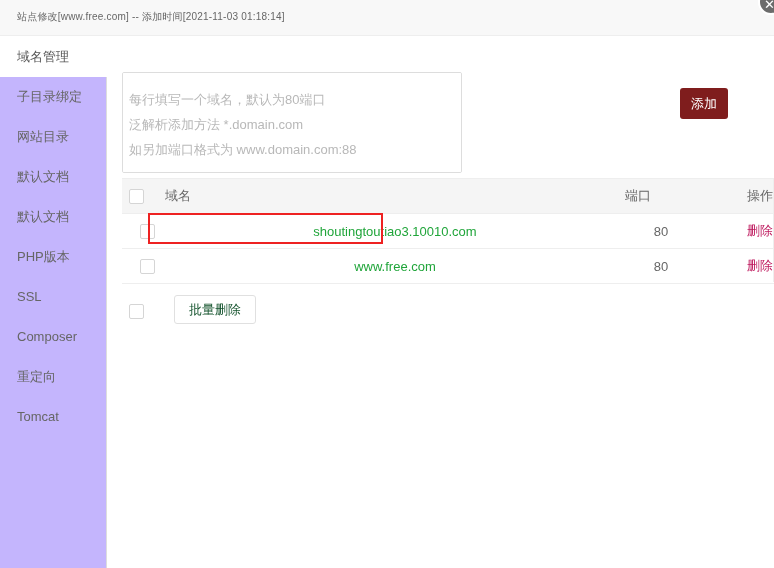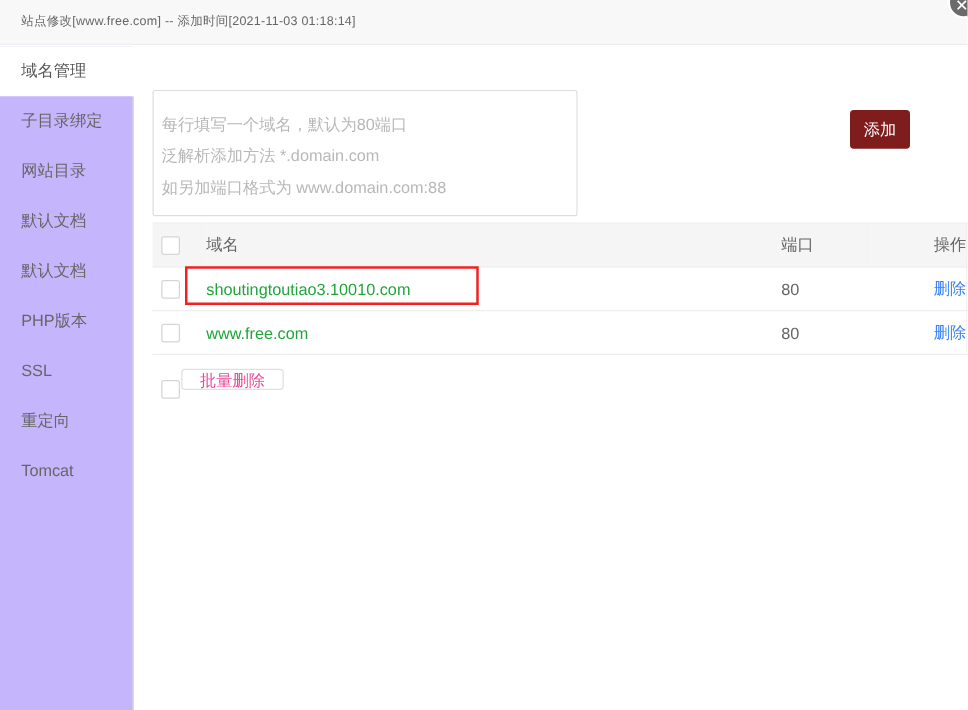--- a/index.html
+++ b/index.html
@@ -157,21 +157,21 @@
     border-bottom: 1px solid #eeeeee;
     text-align: left;
     padding: 0;
   }
   .tbl td {
     height: 34px;
     border-bottom: 1px solid #eeeeee;
     font-size: 13px;
     color: #666666;
     padding: 0;
-    text-align: left;
+    text-align: center;
   }
   .col-chk  { width: 36px; padding-left: 7px !important; }
   .col-dom  { width: 460px; }
   .col-port { width: 72px; }
   .col-act  { width: 76px; text-align: right !important; padding-right: 12px !important; }
 
   .chk {
     display: inline-block;
     width: 15px;
     height: 15px;
@@ -181,21 +181,21 @@
     vertical-align: middle;
     cursor: pointer;
     box-sizing: border-box;
   }
   .domain-link {
     color: #20a53a;
     text-decoration: none;
     cursor: pointer;
   }
   .del-link {
-    color: #3b82f6;
+    color: #be185d;
     text-decoration: none;
     cursor: pointer;
   }
 
   .table-right-edge {
     position: absolute;
     left: 665px;
     top: 141px;
     width: 1px;
     height: 104px;
@@ -210,26 +210,26 @@
     width: 652px;
     height: 40px;
   }
   .bulk-chk {
     position: absolute;
     left: 7px;
     top: 12px;
   }
   .bulk-btn {
     position: absolute;
-    left: 23px;
+    left: 52px;
     top: 3px;
-    height: 17px;
+    height: 29px;
     padding: 0 14px;
     background: #ffffff;
-    color: #ec4899;
+    color: #14532d;
     border: 1px solid #e0e0e0;
     border-radius: 3px;
     font-family: "Liberation Sans", "DejaVu Sans", sans-serif;
     font-size: 13px;
     cursor: default;
   }
 
   
   .annot-box {
     position: absolute;
@@ -266,20 +266,23 @@
     <span>默认文档</span>
   </div>
   <div class="side-item">
     <span>默认文档</span>
   </div>
   <div class="side-item">
     <span>PHP版本</span>
   </div>
   <div class="side-item">
     <span>SSL</span>
+  </div>
+  <div class="side-item">
+    <span>Composer</span>
   </div>
   <div class="side-item">
     <span>重定向</span>
   </div>
   <div class="side-item">
     <span>Tomcat</span>
   </div>
 </div>
 
 <div class="main">

